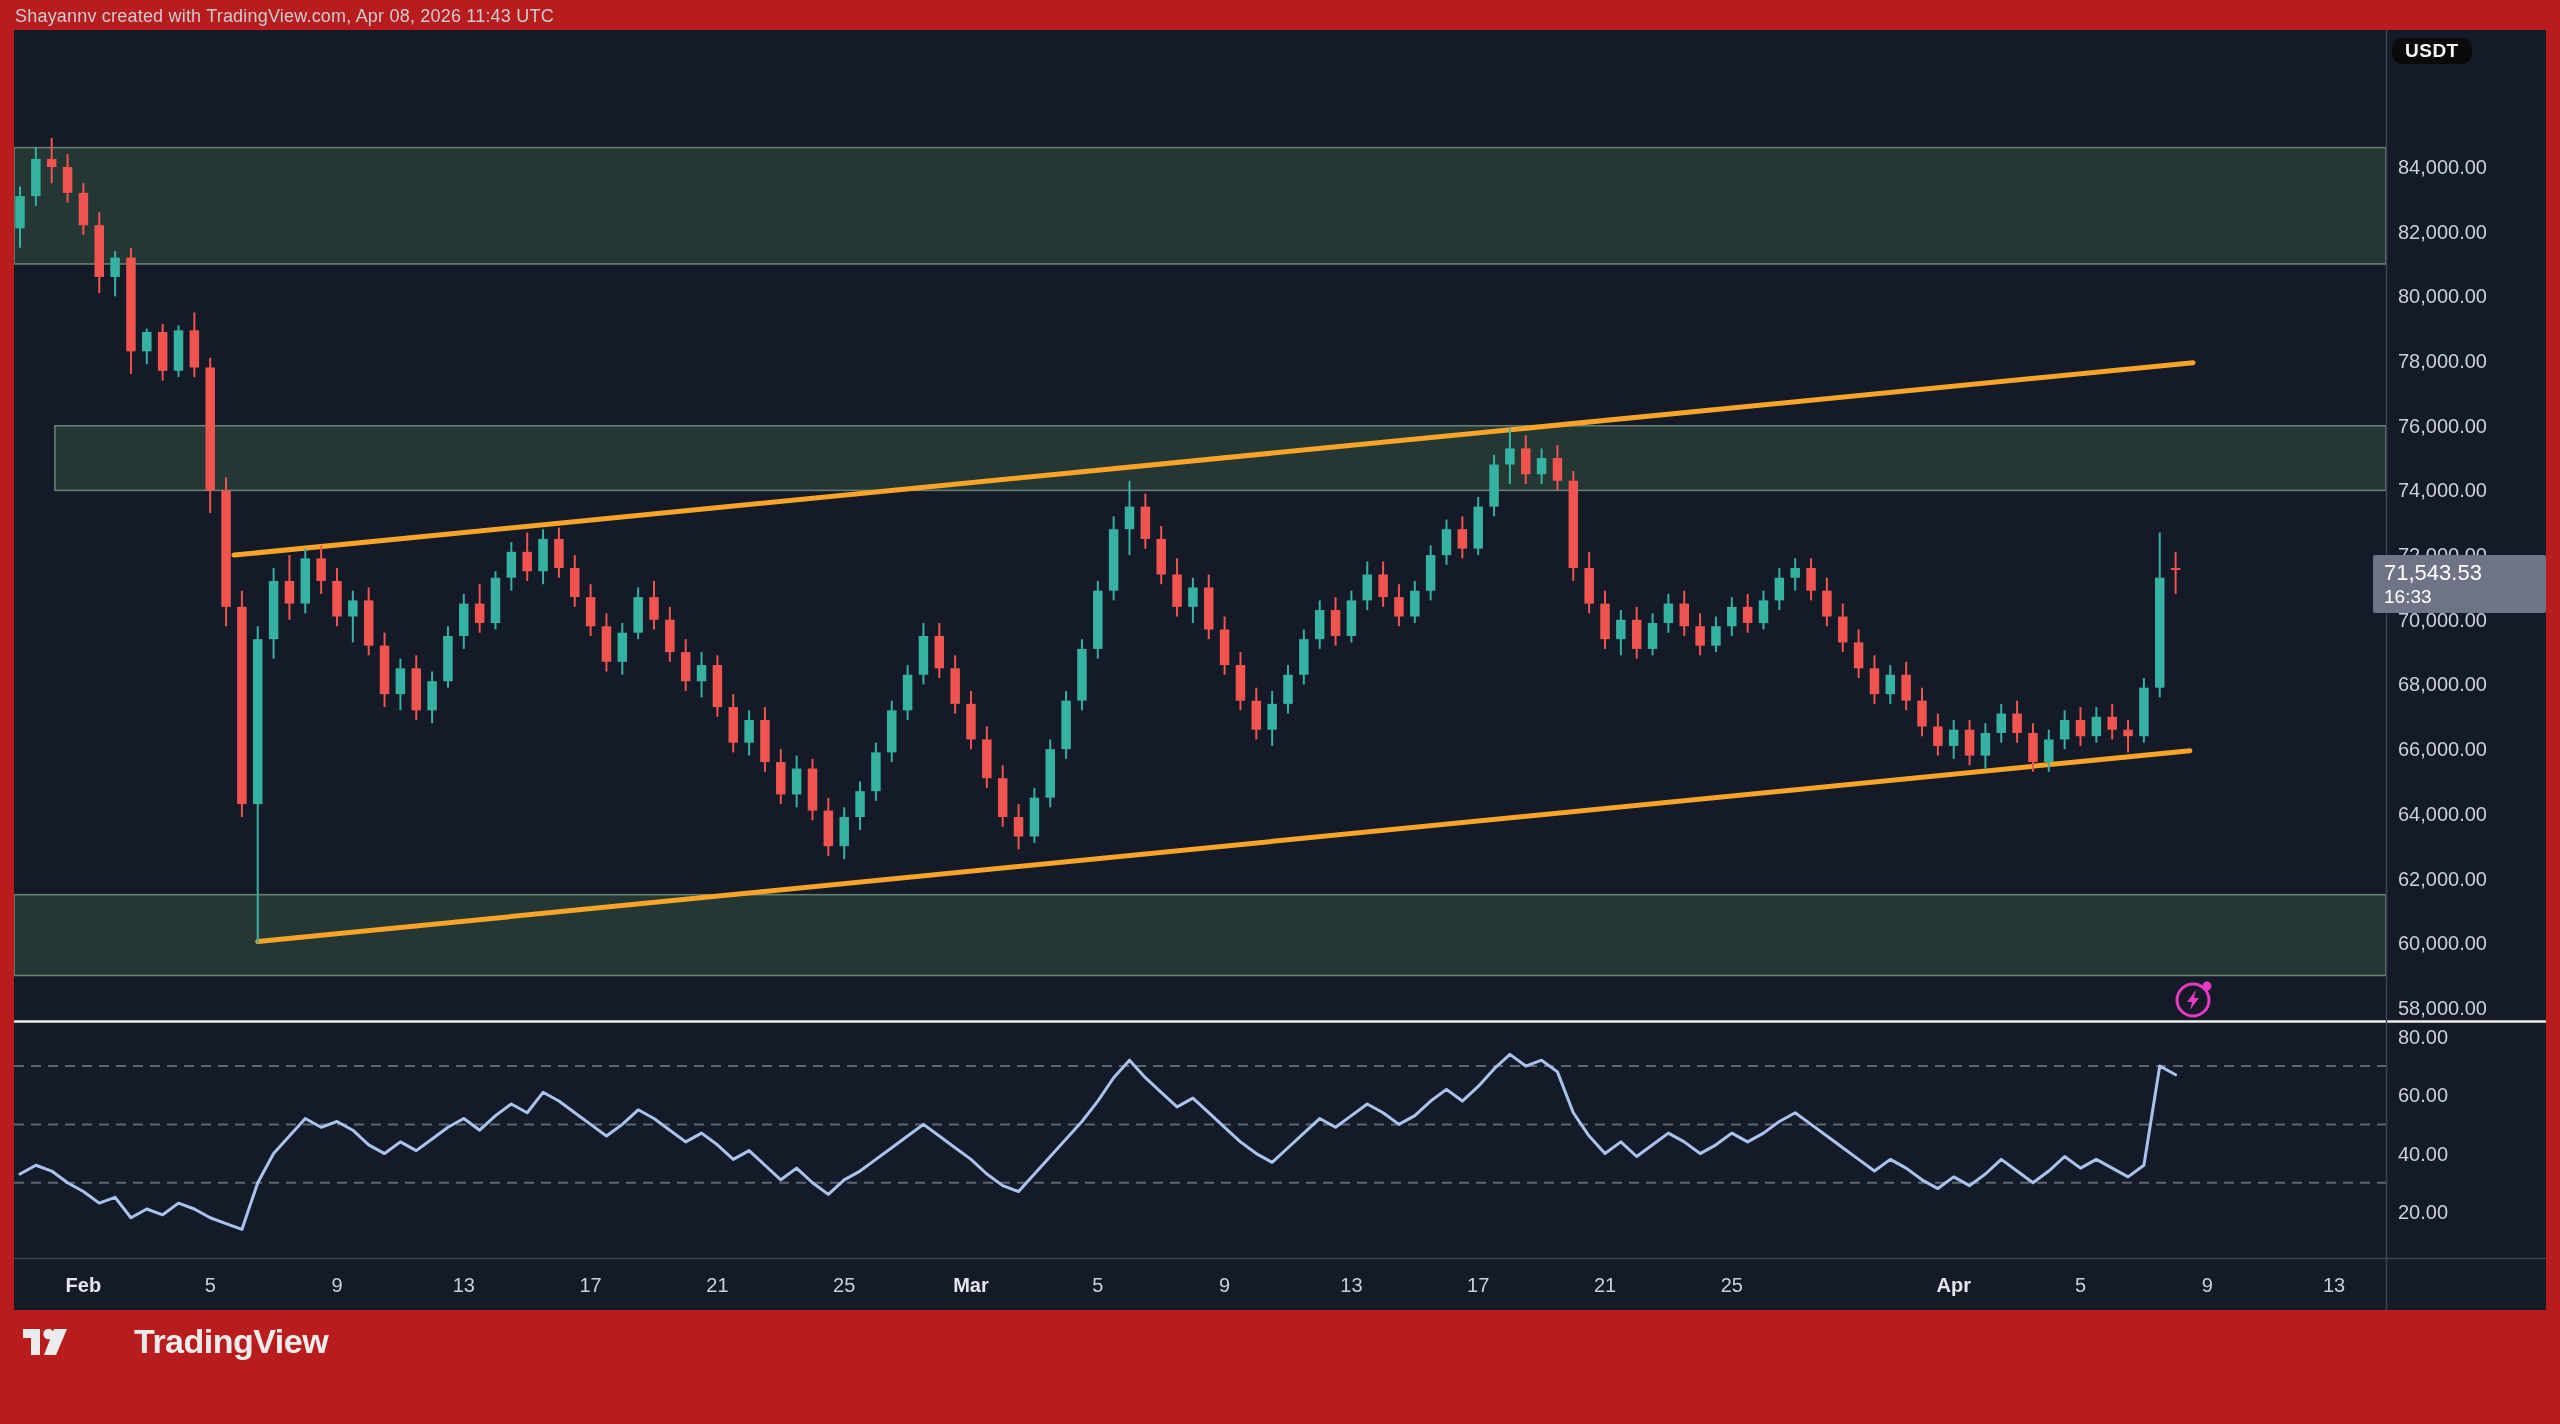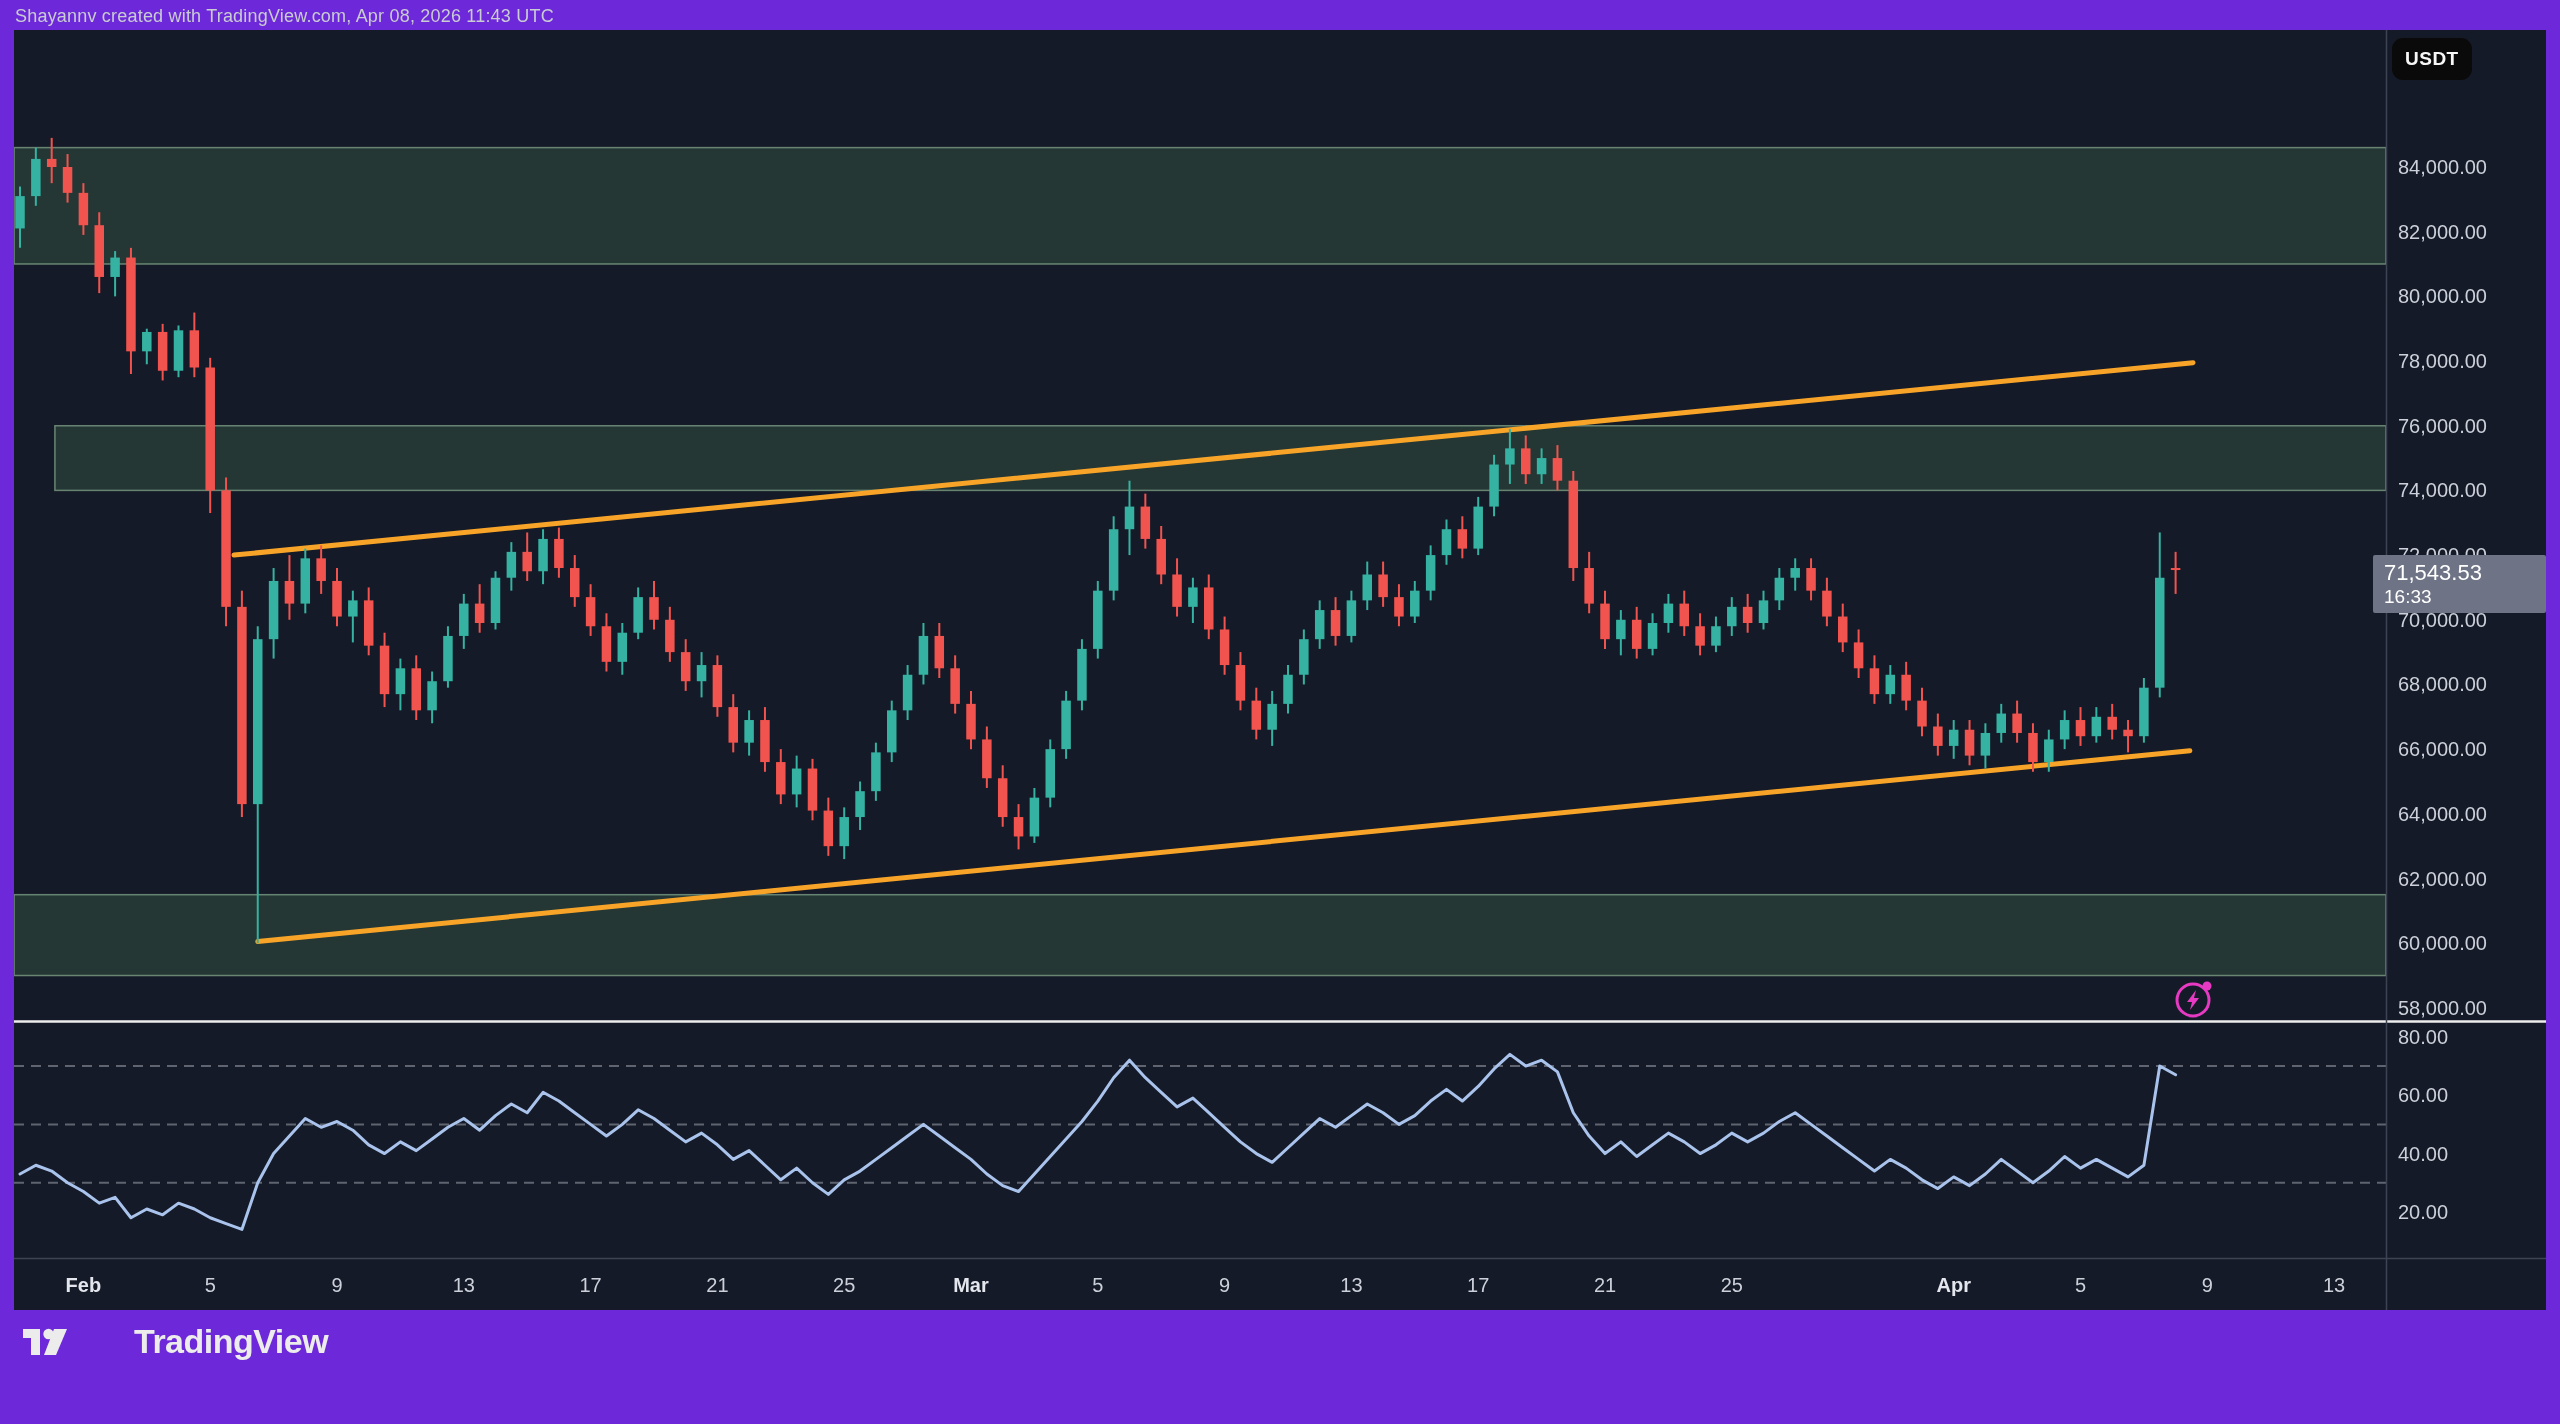--- a/index.html
+++ b/index.html
@@ -1,22 +1,22 @@
 <!DOCTYPE html>
 <html><head>
 <meta charset="utf-8">
 <style>
   html,body{margin:0;padding:0;background:#1d1d1d;width:2560px;height:1424px;overflow:hidden;
     font-family:"Liberation Sans", sans-serif;}
-  #stage{position:relative;width:2560px;height:1424px;background:#6d28d9;}
+  #stage{position:relative;width:2560px;height:1424px;background:#b91c1c;}
   #attribution{position:absolute;left:15px;top:6px;font-size:18px;color:#c9ccd3;letter-spacing:.2px;}
   #chart-widget{position:absolute;left:14px;top:30px;width:2532px;height:1280px;background:#141a27;}
   #chart-svg{position:absolute;left:0;top:0;}
   #usdt-badge{position:absolute;left:2378px;top:8px;background:#0a0a0a;border-radius:11px;
-    color:#f7f7f7;font-size:19px;font-weight:bold;padding:10px 13px;letter-spacing:.5px;}
+    color:#f7f7f7;font-size:19px;font-weight:bold;padding:2px 13px;letter-spacing:.5px;}
   #price-badge{position:absolute;left:2359px;top:525px;width:173px;height:58px;background:#6e7486;
     color:#ffffff;border-radius:2px;padding-left:11px;box-sizing:border-box;
     display:flex;flex-direction:column;justify-content:center;}
   #price-badge .p{font-size:22px;line-height:26px;}
   #price-badge .c{font-size:19px;line-height:22px;}
   #footer{position:absolute;left:22px;top:1322px;display:flex;align-items:center;gap:14px;}
   #brand-text{color:#ececec;font-size:34px;font-weight:bold;letter-spacing:-0.5px;margin-left:48px;}
   text{font-family:"Liberation Sans", sans-serif;}
 </style>
 </head>

